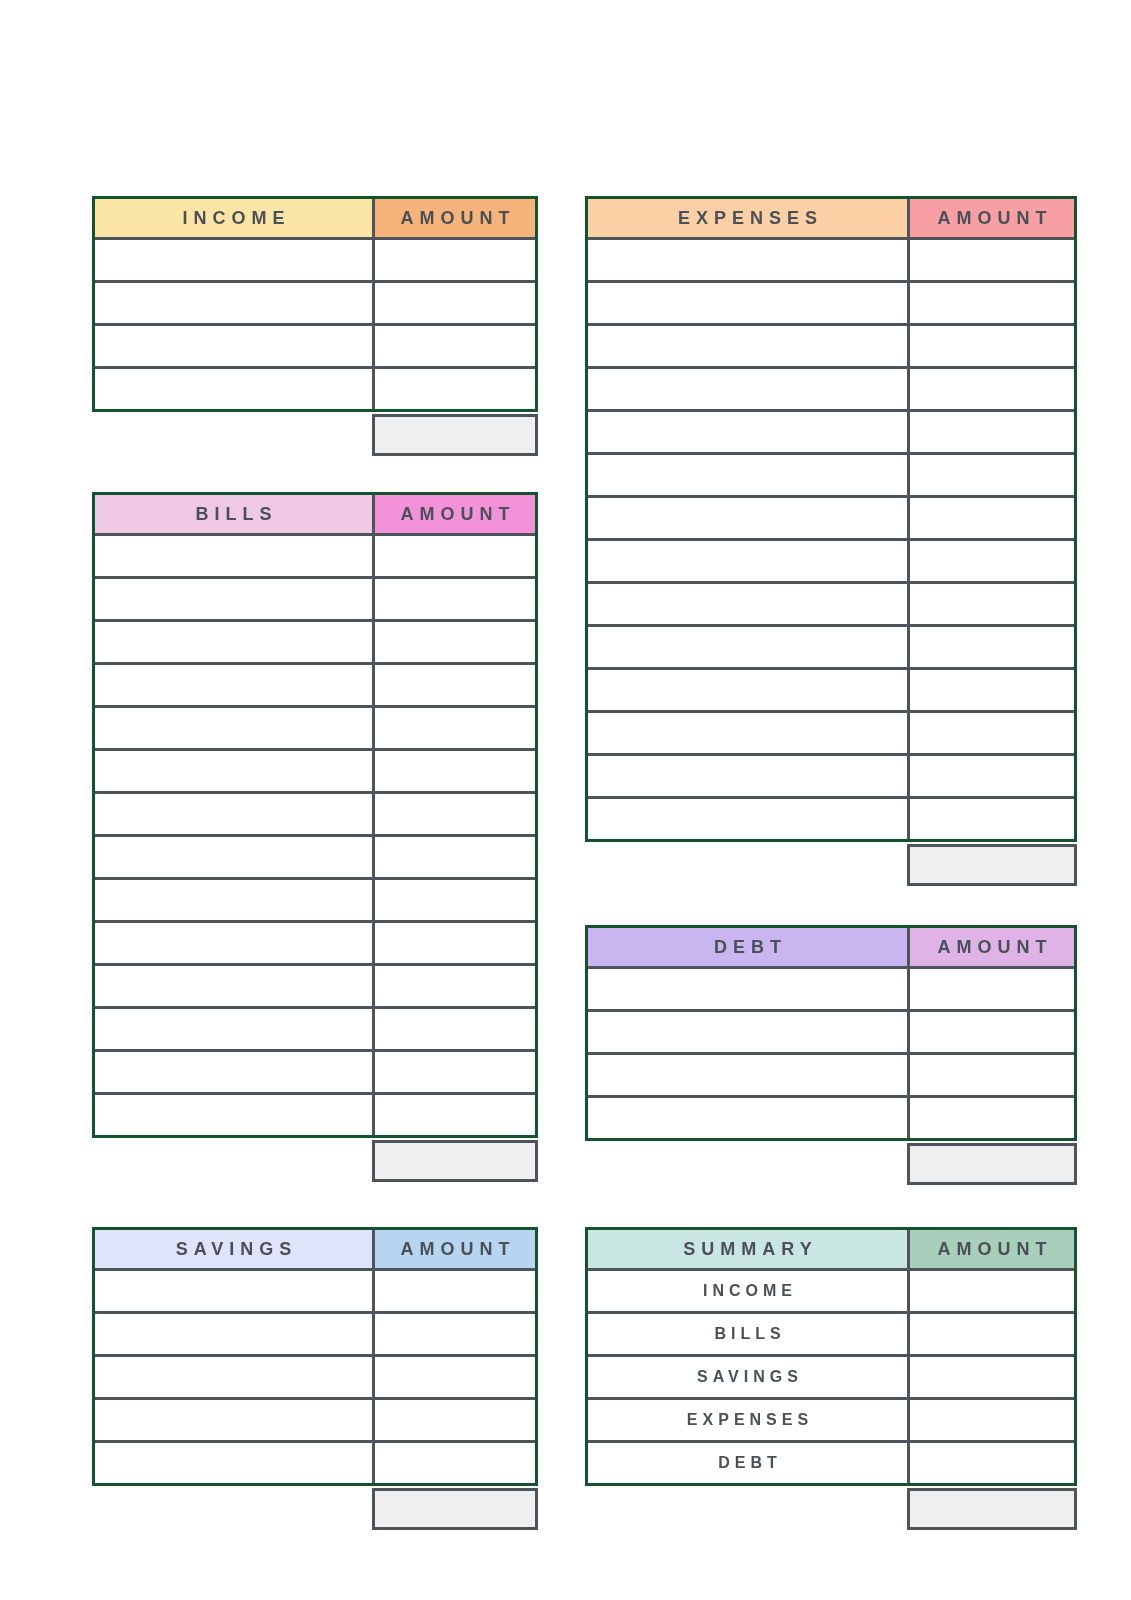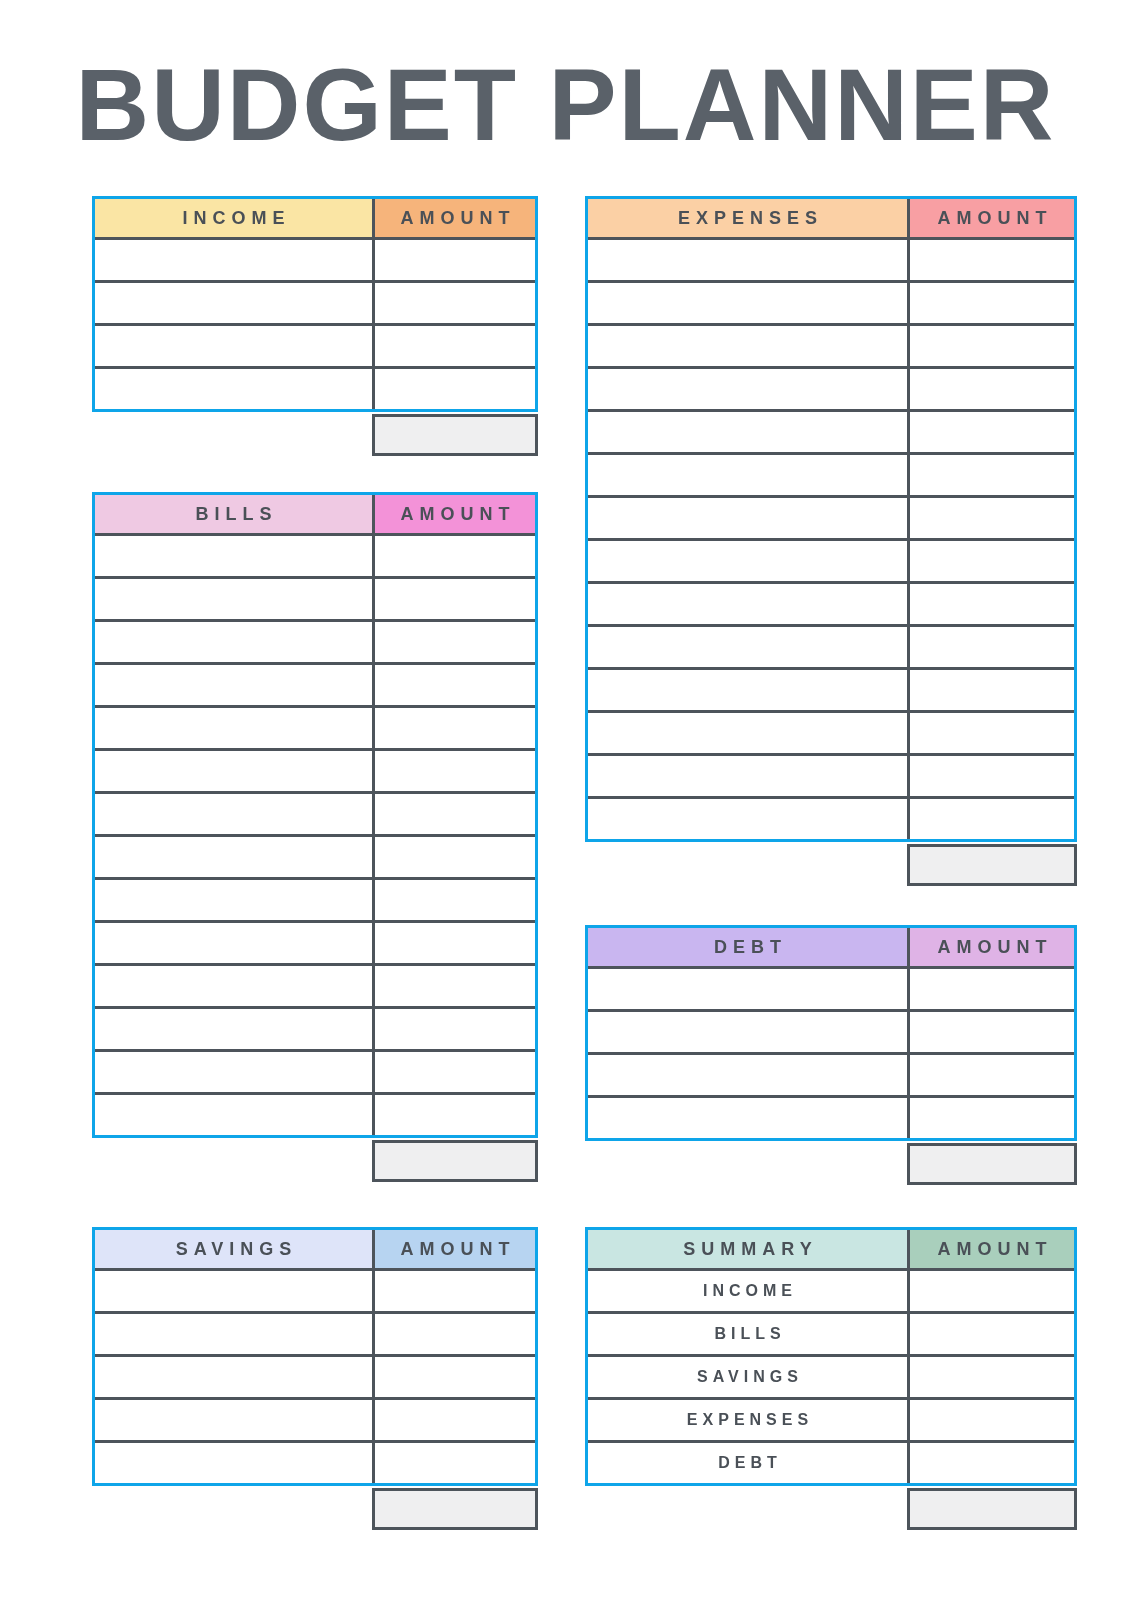--- a/index.html
+++ b/index.html
@@ -23,21 +23,21 @@
     line-height:1.0;
     letter-spacing:2px;
     color:#5a6169;
   }
 
   .tblock { position:absolute; }
   .tblock.colL { left:92px;  width:446px; }
   .tblock.colR { left:585px; width:492px; }
 
   .btable {
-    border:3px solid #0ea5e9;
+    border:3px solid #14532d;
     background:#ffffff;
   }
   .thead, .trow { display:grid; }
   .colL .thead, .colL .trow { grid-template-columns:1fr 160px; }
   .colR .thead, .colR .trow { grid-template-columns:1fr 164px; }
 
   .hcell {
     height:41px;
     border-bottom:3px solid #4d545b;
     display:flex; align-items:center; justify-content:center;
@@ -72,21 +72,20 @@
     background:#efeff0;
     border:3px solid #4d545b;
   }
   .colR .total-cell { width:170px; }
 </style>
 </head>
 <body>
 
 <div class="page">
 
-  <h1 class="title">BUDGET PLANNER</h1>
 
   <div class="tblock colL" style="top:196px;">
     <div class="btable">
       <div class="thead">
         <div class="hcell name" style="background-color: rgb(250, 229, 164);">INCOME</div>
         <div class="hcell" style="background-color: rgb(246, 180, 123);">AMOUNT</div>
       </div>
       <div class="tbody">
         <div class="trow">
           <div class="cell name"></div>

